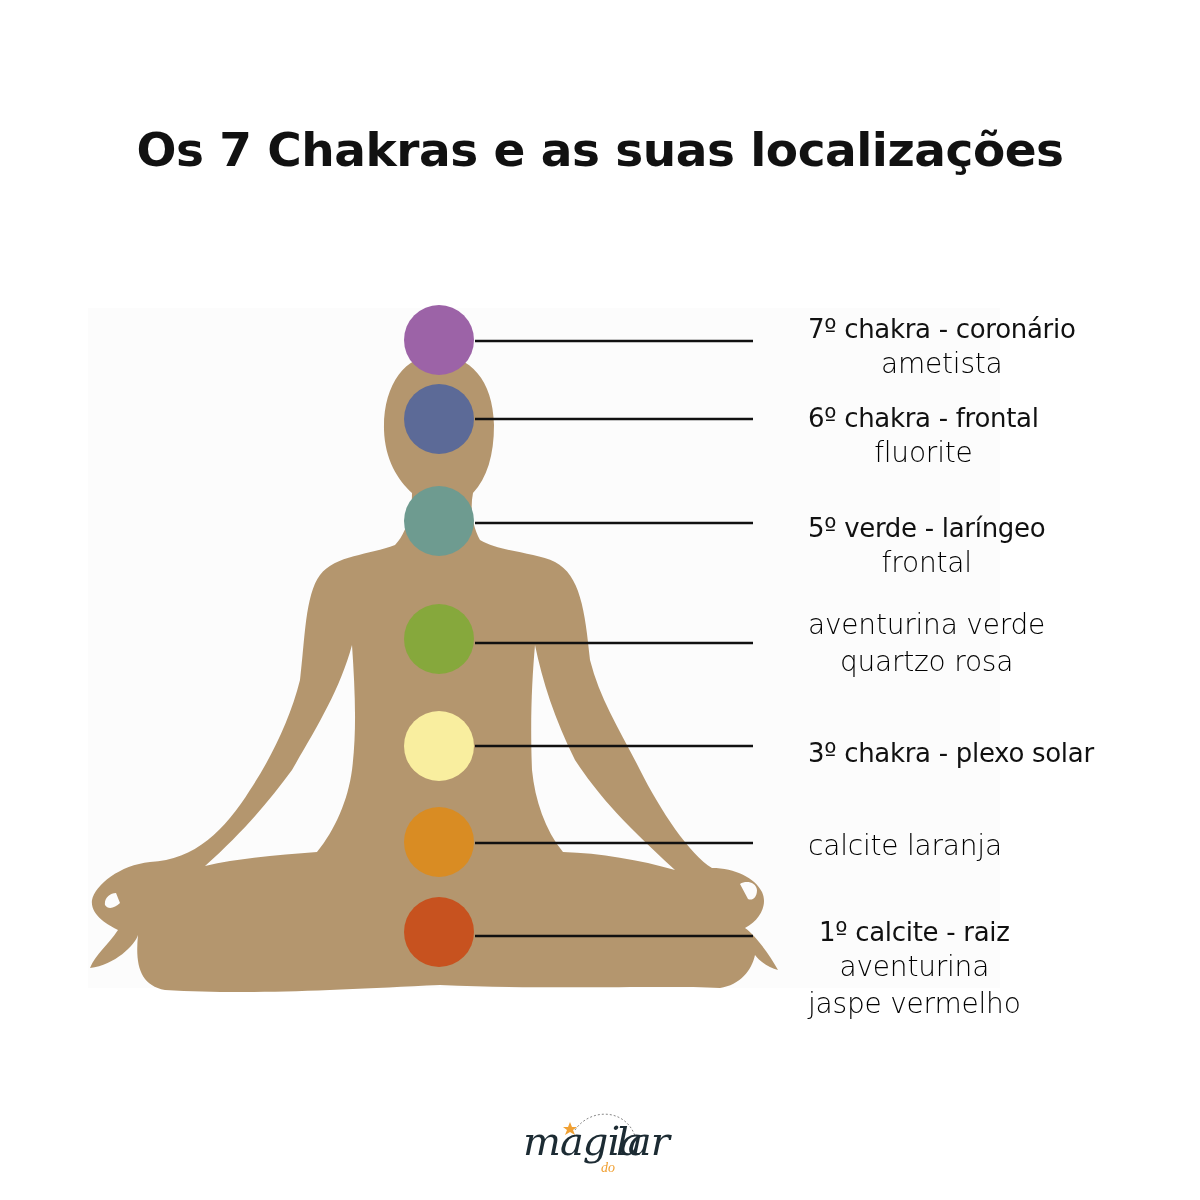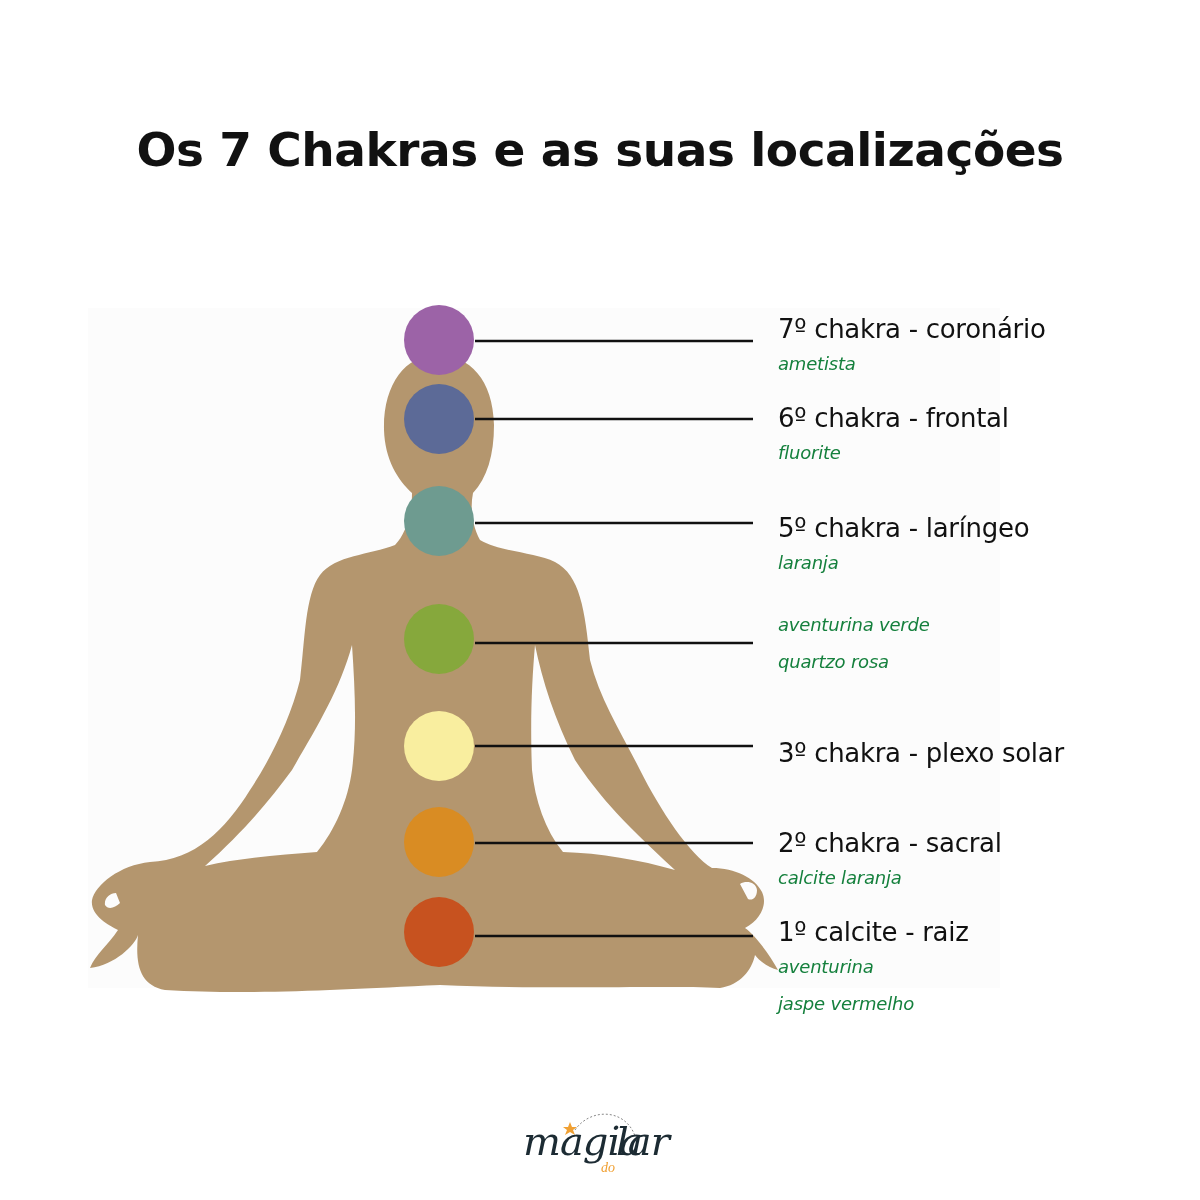--- a/index.html
+++ b/index.html
@@ -4,23 +4,23 @@
 <style>
   html, body { margin: 0; padding: 0; background: #ffffff; }
   body { width: 1200px; height: 1200px; position: relative; overflow: hidden; font-family: "DejaVu Sans", sans-serif; }
   .title {
     position: absolute; left: 0; top: 122px; width: 1200px; text-align: center;
     font-family: "DejaVu Sans", sans-serif; font-size: 47px; font-weight: bold; color: #111111;
     letter-spacing: -0.5px;
   }
   .backdrop { position: absolute; left: 88px; top: 308px; width: 912px; height: 680px; background: #fcfcfc; }
   .figure { position: absolute; left: 0; top: 0; width: 1200px; height: 1200px; }
-  .label { position: absolute; left: 778px; }
+  .label { position: absolute; left: 808px; text-align: center; }
   .label .name { font-family: "DejaVu Sans", sans-serif; font-size: 26px; color: #111111; line-height: 32px; white-space: nowrap; letter-spacing: -0.3px; }
-  .label .stone { font-family: "DejaVu Sans", sans-serif; font-size: 18px; font-weight: 300; color: #15803d; line-height: 37px; white-space: nowrap; letter-spacing: -0.2px; font-style: italic; }
+  .label .stone { font-family: "DejaVu Sans", sans-serif; font-size: 28px; font-weight: 300; color: #000000; line-height: 37px; white-space: nowrap; letter-spacing: -0.2px; }
   .logo { position: absolute; left: 515px; top: 1108px; width: 180px; height: 80px; }
   .logo .word { position: absolute; top: 10px; font-family: "DejaVu Serif", serif; font-style: italic; font-size: 40px; color: #1c2b33; letter-spacing: -1px; }
   .logo .sub { position: absolute; left: 86px; top: 52px; font-family: Liberation Serif, serif; font-style: italic; font-size: 14px; color: #f0a033; }
 </style>
 </head>
 <body>
 
 <div class="title">Os 7 Chakras e as suas localizações</div>
 
 <div class="backdrop"></div>
@@ -98,32 +98,31 @@
 
 <div class="label" style="top:313px">
   <div class="name">7º chakra - coronário</div>
   <div class="stone">ametista</div>
 </div>
 <div class="label" style="top:402px">
   <div class="name">6º chakra - frontal</div>
   <div class="stone">fluorite</div>
 </div>
 <div class="label" style="top:512px">
-  <div class="name">5º chakra - laríngeo</div>
-  <div class="stone">laranja</div>
+  <div class="name">5º verde - laríngeo</div>
+  <div class="stone">frontal</div>
 </div>
 <div class="label" style="top:606px">
   <div class="stone">aventurina verde</div>
   <div class="stone">quartzo rosa</div>
 </div>
 <div class="label" style="top:737px">
   <div class="name">3º chakra - plexo solar</div>
 </div>
 <div class="label" style="top:827px">
-  <div class="name">2º chakra - sacral</div>
   <div class="stone">calcite laranja</div>
 </div>
 <div class="label" style="top:916px">
   <div class="name">1º calcite - raiz</div>
   <div class="stone">aventurina</div>
   <div class="stone">jaspe vermelho</div>
 </div>
 
 <div class="logo">
   <svg width="180" height="80" viewBox="0 0 180 80" style="position:absolute;left:0;top:0">

